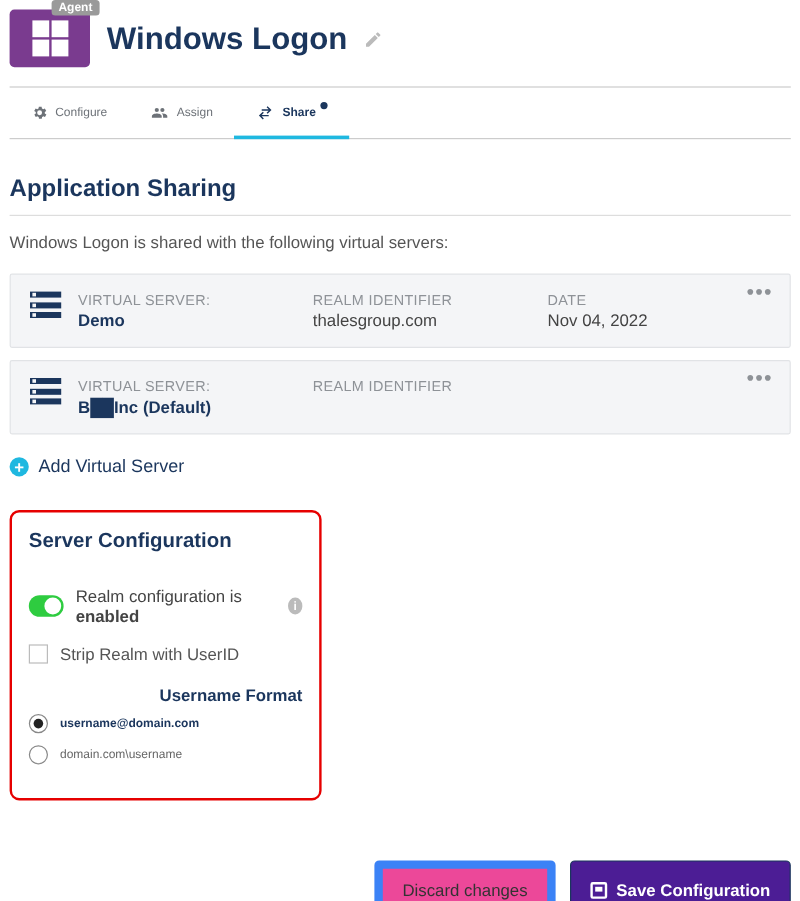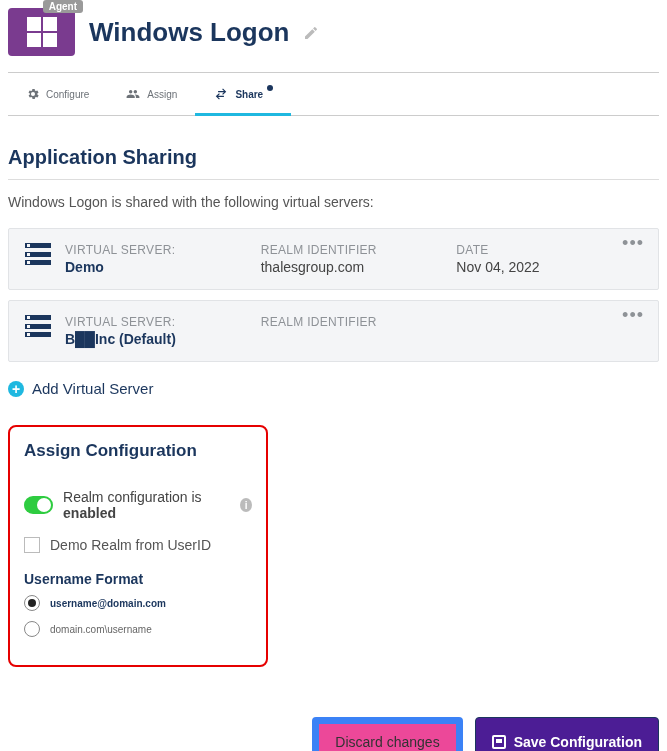--- a/index.html
+++ b/index.html
@@ -184,21 +184,21 @@
   .check-row {
     display:flex; align-items:center; gap:10px;
     margin-top:16px; font-size:14px; color:#555;
   }
   .check-box {
     width:16px; height:16px; border:1px solid #bbb; background:#fff;
     cursor:pointer;
   }
   .sub-label {
     font-weight:700; font-size:14px; color:#1b365d;
-    margin-top:18px; margin-bottom:8px;
+    margin-top:18px; margin-bottom:8px;text-align:right;
   }
   .radio-row {
     display:flex; align-items:center; gap:10px;
     font-size:10px; color:#444;
     margin-bottom:10px;
     cursor:pointer;
   }
   .radio {
     width:16px; height:16px; border-radius:50%;
     border:1px solid #888; background:#fff;
@@ -322,33 +322,33 @@
   </div>
   <div class="more">•••</div>
 </div>
 
 <div class="add-link">
   <span class="plus-circ">+</span>
   <span>Add Virtual Server</span>
 </div>
 
 <div class="realm-box">
-  <div class="section-title">Assign Configuration</div>
+  <div class="section-title">Server Configuration</div>
 
   <div class="toggle-row">
     <div class="toggle"></div>
     <span>
       <span>Realm configuration is </span><b>enabled</b>
     </span>
     <span class="info-icon">i</span>
   </div>
 
   <div class="check-row">
     <div class="check-box"></div>
-    <span>Demo Realm from UserID</span>
+    <span>Strip Realm with UserID</span>
   </div>
 
   <div class="sub-label">Username Format</div>
 
   <div class="radio-row sel">
     <div class="radio sel"></div>
     <span>username@domain.com</span>
   </div>
   <div class="radio-row">
     <div class="radio"></div>

